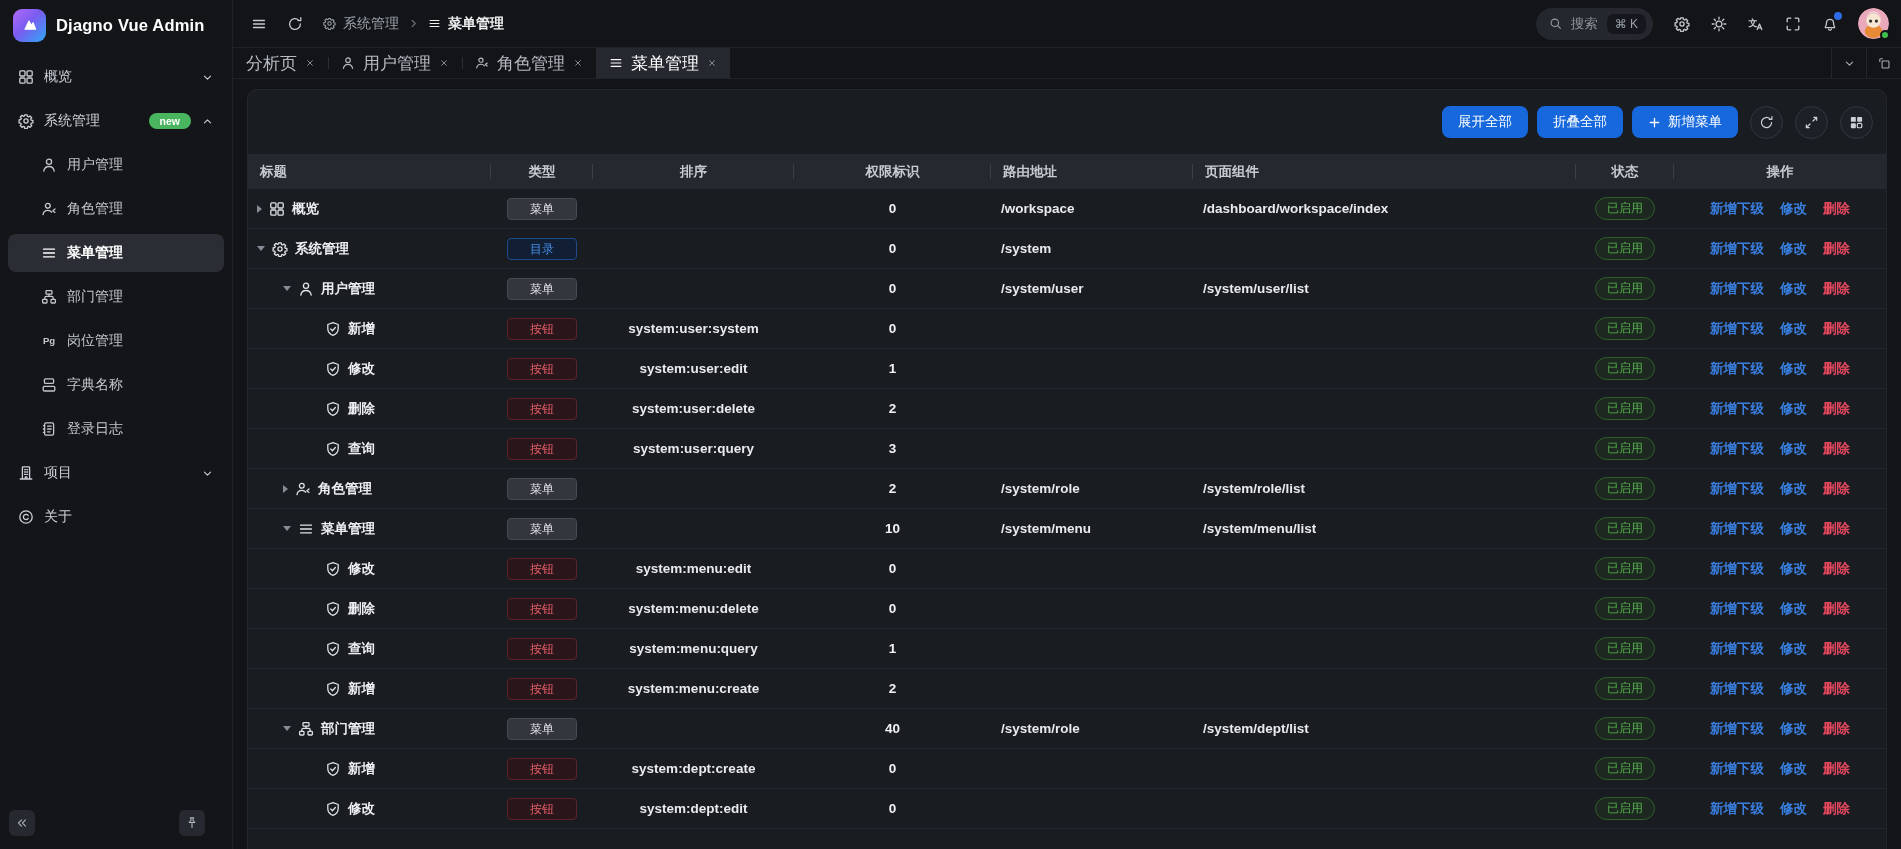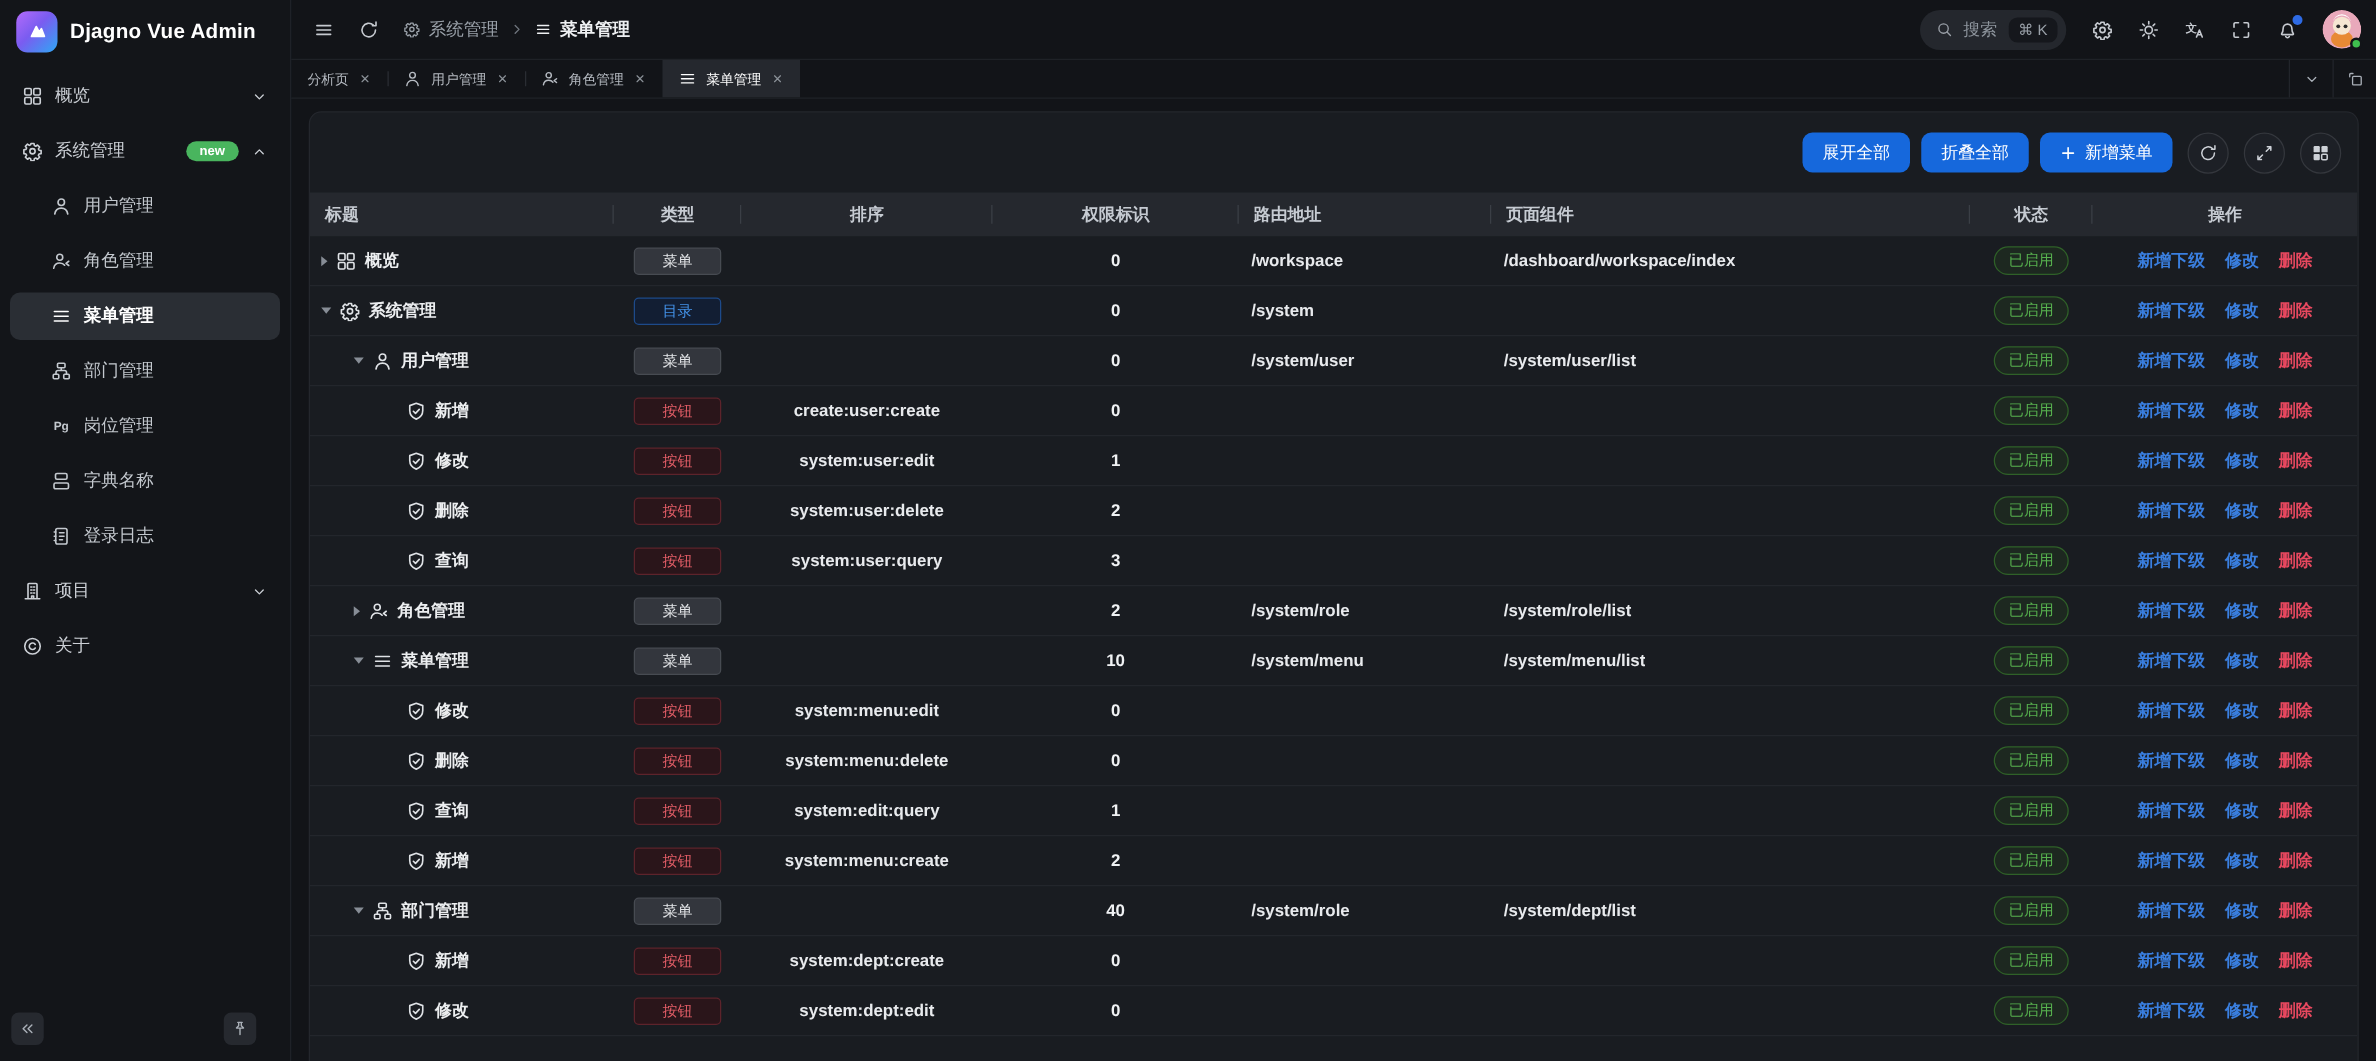--- a/index.html
+++ b/index.html
@@ -46,21 +46,21 @@
   .search-pill .ic { color:#9ba1a9; }
   .search-kbd { background:#15171c; color:#9aa1a9; border-radius:7px; padding:3px 8px; font-size:12px; }
   .notif-dot { position:absolute; top:4px; right:4px; width:8px; height:8px; border-radius:50%; background:#2e6be5; }
   .avatar-wrap { position:relative; width:31px; height:31px; margin-left:7px; cursor:pointer; flex:0 0 auto; }
   .avatar-wrap svg { width:31px; height:31px; display:block; border-radius:50%; }
   .status-dot { position:absolute; right:-1px; bottom:-1px; width:10px; height:10px; border-radius:50%; background:#3fbf4e; border:2px solid #121418; }
 
   
   .tabbar { height:31px; flex:0 0 auto; display:flex; align-items:stretch; border-bottom:1px solid #1f2227; }
   .tabs { flex:1; display:flex; align-items:stretch; overflow:hidden; }
-  .tab { display:flex; align-items:center; gap:8px; padding:0 13px; font-size:11px; color:#b6bbc2; cursor:pointer; position:relative; white-space:nowrap; }
+  .tab { display:flex; align-items:center; gap:8px; padding:0 13px; font-size:17px; color:#b6bbc2; cursor:pointer; position:relative; white-space:nowrap; }
   .tab + .tab::before { content:""; position:absolute; left:0; top:9px; bottom:9px; width:1px; background:#2a2d33; }
   .tab.active { background:#25282e; color:#fff; }
   .tab.active::before { display:none; }
   .tab .close { display:flex; color:#8b9198; }
   .tab .close svg { width:10px; height:10px; }
   .tab .ic svg { width:14px; height:14px; }
   .tab-controls { display:flex; align-items:stretch; }
   .tab-ctrl { width:35px; border:none; border-left:1px solid #22252b; background:transparent; color:#aab0b8; display:flex; align-items:center; justify-content:center; cursor:pointer; }
   .tab-ctrl svg { width:13px; height:13px; }
 
@@ -597,21 +597,21 @@
                     <path d="M8 1.6l5.2 1.9v3.9c0 3.3-2.1 5.8-5.2 6.9-3.1-1.1-5.2-3.6-5.2-6.9V3.5z"></path>
                     <path d="M5.7 8l1.7 1.7 3-3.2"></path>
                   </svg>
                 </span>
                 <span class="row-title">新增</span>
               </div>
               <div class="cell">
                 <span class="type-badge type-button">按钮</span>
               </div>
               <div class="cell">
-                <span class="perm">create:user:create</span>
+                <span class="perm">system:user:system</span>
               </div>
               <div class="cell">
                 <span class="sort">0</span>
               </div>
               <div class="cell left"></div>
               <div class="cell left"></div>
               <div class="cell">
                 <span class="status-badge">已启用</span>
               </div>
               <div class="cell actions">
@@ -857,21 +857,21 @@
                     <path d="M8 1.6l5.2 1.9v3.9c0 3.3-2.1 5.8-5.2 6.9-3.1-1.1-5.2-3.6-5.2-6.9V3.5z"></path>
                     <path d="M5.7 8l1.7 1.7 3-3.2"></path>
                   </svg>
                 </span>
                 <span class="row-title">查询</span>
               </div>
               <div class="cell">
                 <span class="type-badge type-button">按钮</span>
               </div>
               <div class="cell">
-                <span class="perm">system:edit:query</span>
+                <span class="perm">system:menu:query</span>
               </div>
               <div class="cell">
                 <span class="sort">1</span>
               </div>
               <div class="cell left"></div>
               <div class="cell left"></div>
               <div class="cell">
                 <span class="status-badge">已启用</span>
               </div>
               <div class="cell actions">

